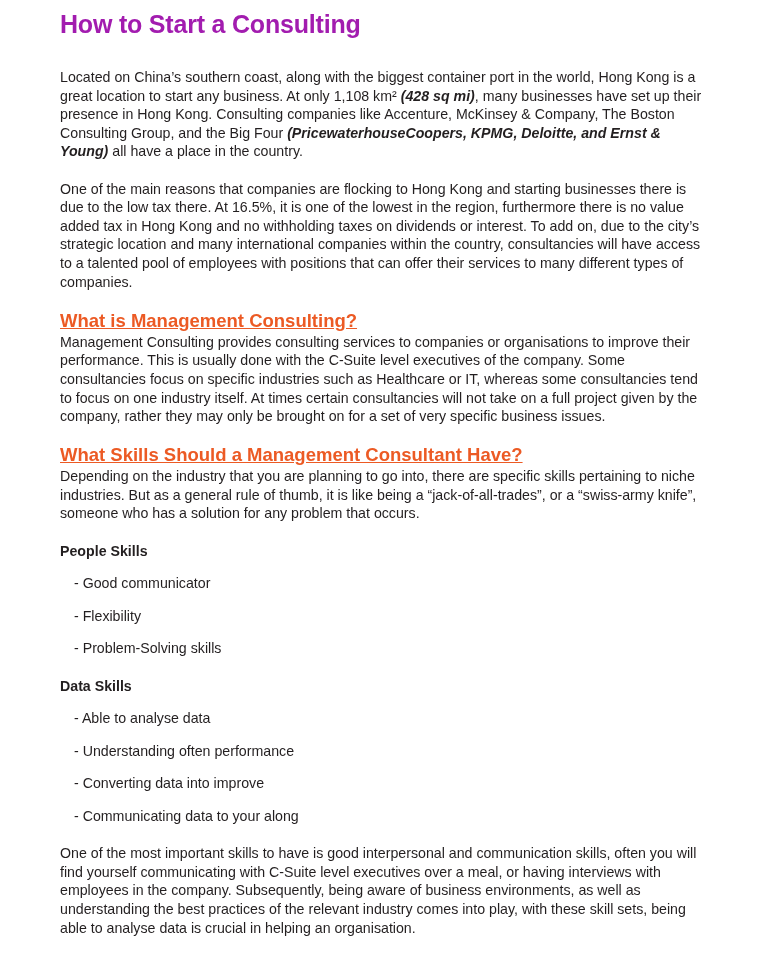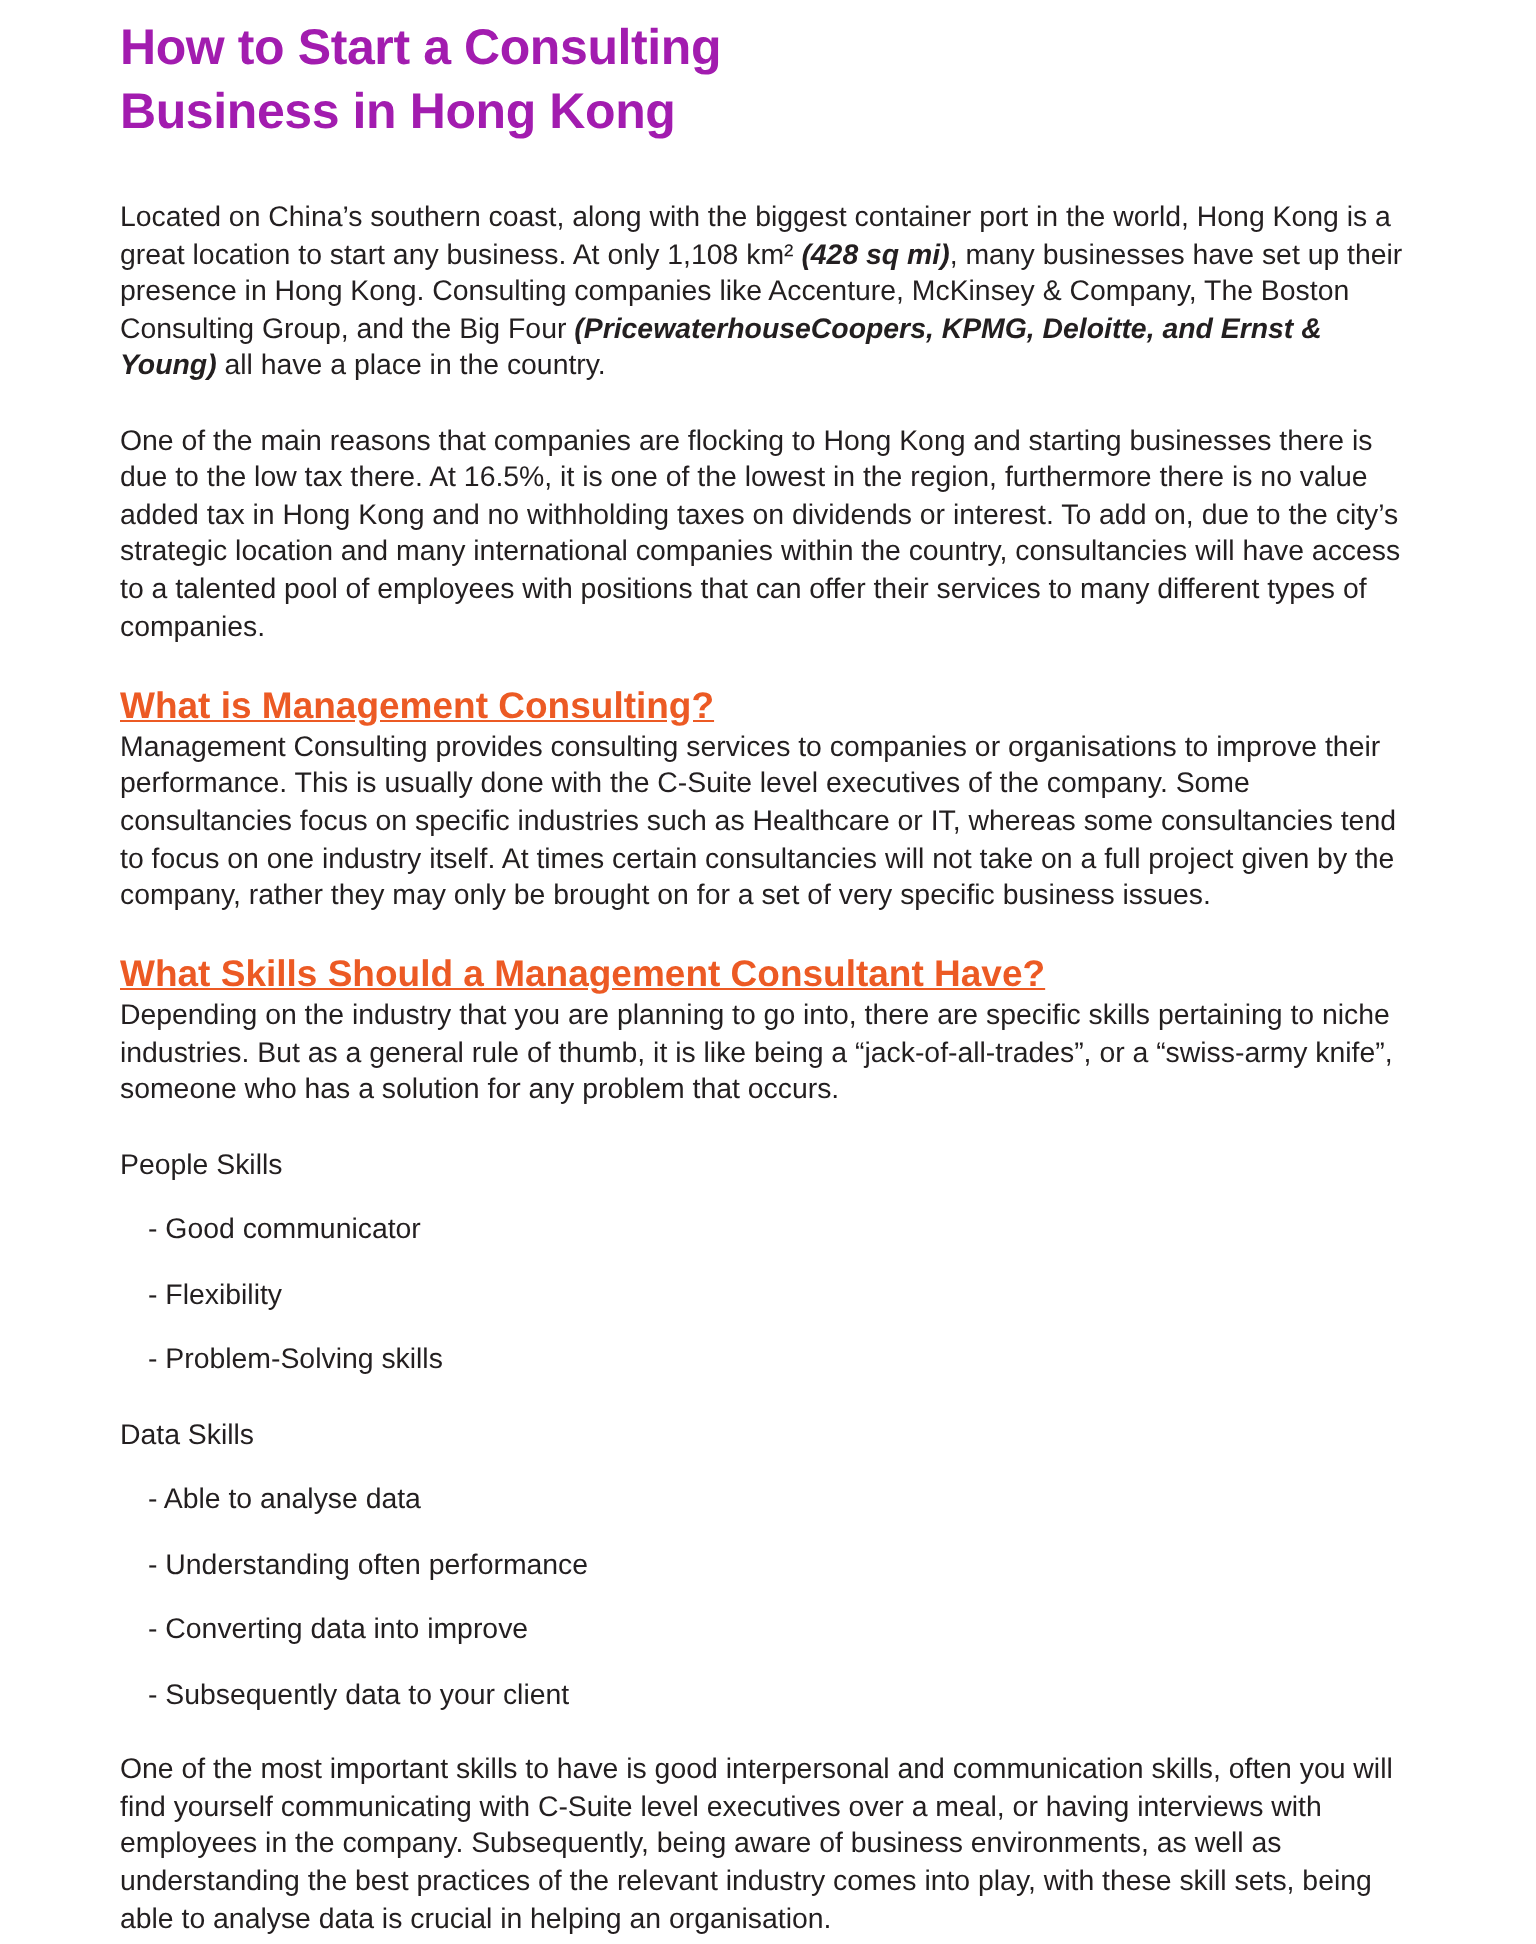--- a/index.html
+++ b/index.html
@@ -12,32 +12,31 @@
     .title {
       color: #a21caf; font-weight: bold; font-size: 25px; line-height: 32px;
       margin: 0 0 28px 0; letter-spacing: -0.2px;
     }
     .para { margin: 0 0 18.6px 0; }
     .h2 {
       color: #ec5a24; font-weight: bold; font-size: 18.5px; line-height: 22px;
       margin: 0 0 1px 0;
       text-decoration: underline;
     }
-    .subhead { font-weight: normal; margin: 0; }
+    .subhead { font-weight: bold; margin: 0; }
     .list { margin: 0 0 18.6px 0; padding: 0; list-style: none; }
     .list li { margin: 14px; }
     em { font-style: italic; font-weight: bold; }
   </style>
 </head>
 <body>
 
 <div class="page">
   <h1 class="title">
     <span>How to Start a Consulting</span><br>
-    <span>Business in Hong Kong</span>
   </h1>
 
   <p class="para"><span>Located on China’s southern coast, along with the biggest container port in the world, Hong Kong is a great location to start any business. At only 1,108 km² </span><em>(428 sq mi)</em><span>, many businesses have set up their presence in Hong Kong. Consulting companies like Accenture, McKinsey &amp; Company, The Boston Consulting Group, and the Big Four </span><em>(PricewaterhouseCoopers, KPMG, Deloitte, and Ernst &amp; Young)</em><span> all have a place in the country.</span></p>
 
   <p class="para">One of the main reasons that companies are flocking to Hong Kong and starting businesses there is due to the low tax there. At 16.5%, it is one of the lowest in the region, furthermore there is no value added tax in Hong Kong and no withholding taxes on dividends or interest. To add on, due to the city’s strategic location and many international companies within the country, consultancies will have access to a talented pool of employees with positions that can offer their services to many different types of companies.</p>
 
   <h2 class="h2">What is Management Consulting?</h2>
   <p class="para">Management Consulting provides consulting services to companies or organisations to improve their performance. This is usually done with the C-Suite level executives of the company. Some consultancies focus on specific industries such as Healthcare or IT, whereas some consultancies tend to focus on one industry itself. At times certain consultancies will not take on a full project given by the company, rather they may only be brought on for a set of very specific business issues.</p>
 
   <h2 class="h2">What Skills Should a Management Consultant Have?</h2>
@@ -48,17 +47,17 @@
     <li>- Good communicator</li>
     <li>- Flexibility</li>
     <li>- Problem-Solving skills</li>
   </ul>
 
   <p class="subhead">Data Skills</p>
   <ul class="list">
     <li>- Able to analyse data</li>
     <li>- Understanding often performance</li>
     <li>- Converting data into improve</li>
-    <li>- Subsequently data to your client</li>
+    <li>- Communicating data to your along</li>
   </ul>
 
   <p class="para">One of the most important skills to have is good interpersonal and communication skills, often you will find yourself communicating with C-Suite level executives over a meal, or having interviews with employees in the company. Subsequently, being aware of business environments, as well as understanding the best practices of the relevant industry comes into play, with these skill sets, being able to analyse data is crucial in helping an organisation.</p>
 </div>
 
 </body></html>

